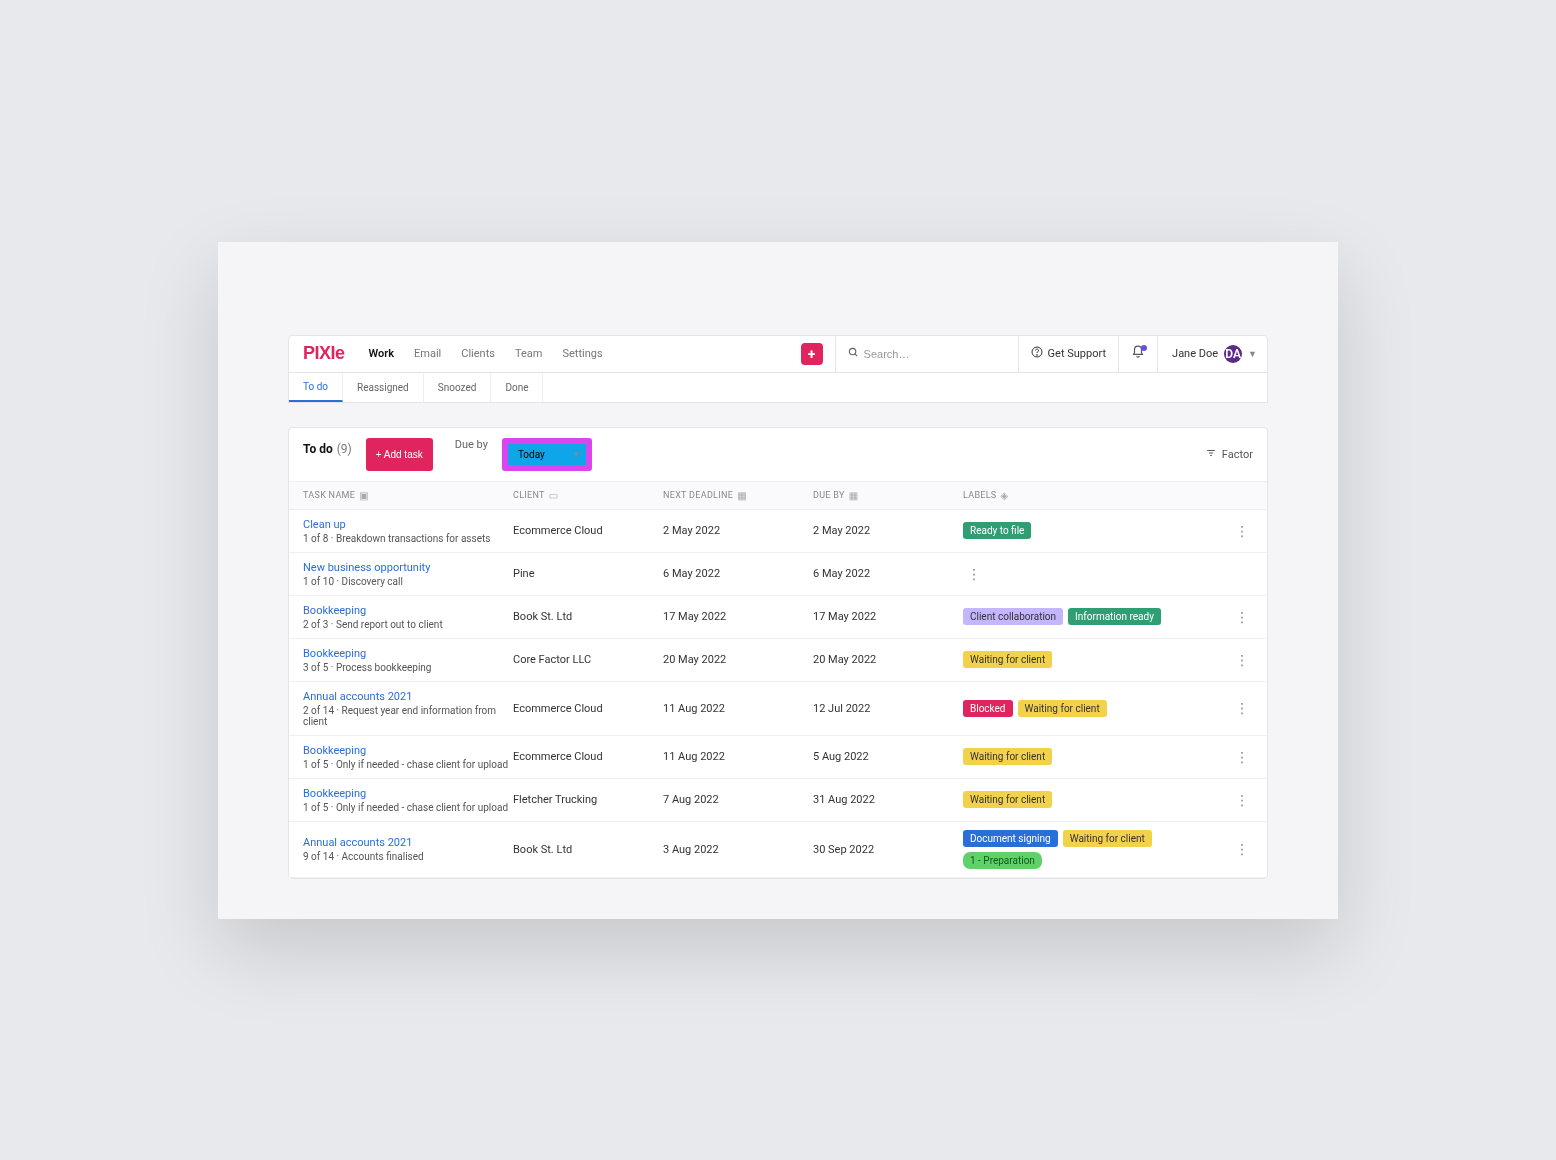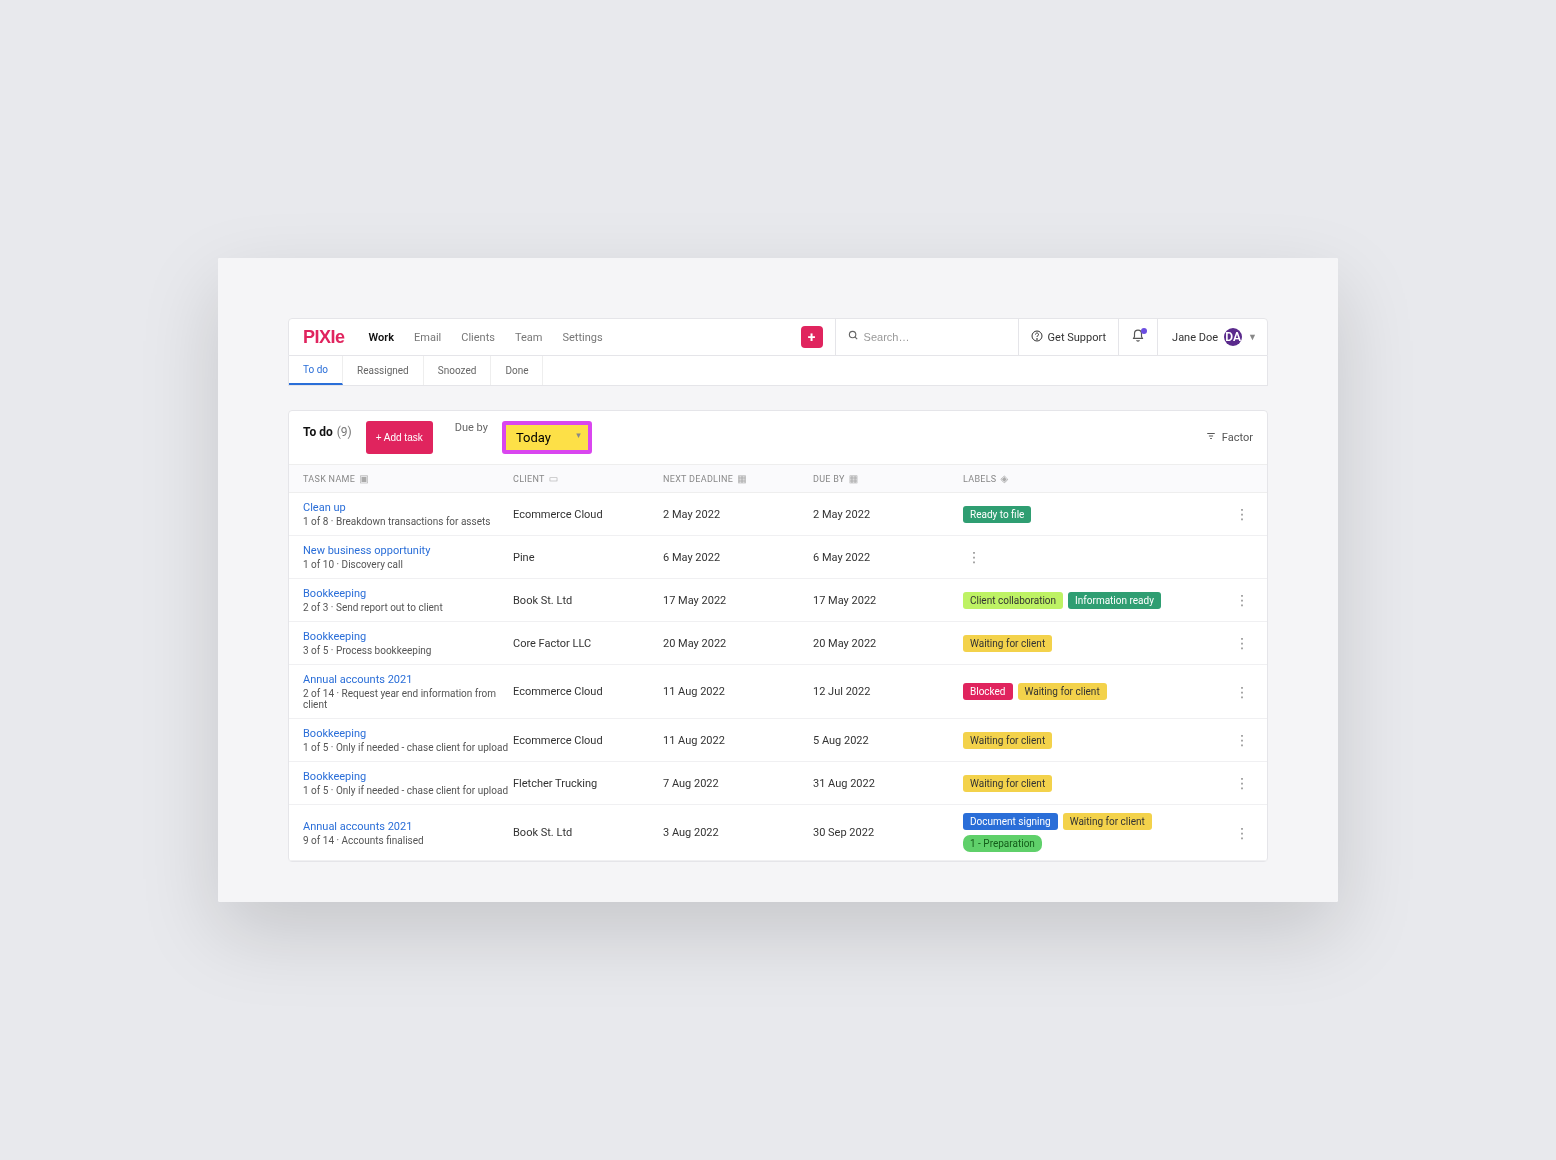--- a/index.html
+++ b/index.html
@@ -14,21 +14,21 @@
   }
   .app-frame {
     width: 1120px;
     background: #fff;
     box-shadow: 0 30px 80px rgba(0,0,0,0.15);
     border-radius: 2px;
     overflow: hidden;
   }
   .app-inner {
     background: #f5f5f7;
-    padding: 60px 70px 40px;
+    padding: 93px 70px 40px;
   }
   .topbar {
     display: flex;
     align-items: center;
     background: #fff;
     border: 1px solid #e5e5e9;
     border-radius: 4px 4px 0 0;
     height: 38px;
   }
   .logo {
@@ -139,23 +139,23 @@
   }
   .section-title { font-size:12px; font-weight:700; color:#111; }
   .section-count { font-weight:400; color:#777; }
   .add-task {
     background:#e0245e;color:#fff;border:none;
     font-size:10px;padding:6px 10px;border-radius:3px;
     cursor:pointer;
   }
   .dueby-label { font-size:11px; color:#666; margin-left:8px;}
   .select {
-    border:4px solid #d946ef;border-radius:3px;
-    font-size:13px;padding:5px 24px 5px 10px;
-    background:#fde047;position:relative;cursor:pointer;
+    border:6px solid #d946ef;border-radius:3px;
+    font-size:10px;padding:5px 24px 5px 10px;
+    background:#0ea5e9;position:relative;cursor:pointer;
     min-width:90px;
   }
   .select::after{content:"▾";position:absolute;right:7px;top:5px;color:#888;font-size:9px;}
   .toolbar-spacer{flex:1;}
   .filter-btn {
     font-size:11px;color:#555;display:flex;align-items:center;gap:5px;
     cursor:pointer;
   }
 
   .thead {
@@ -320,21 +320,21 @@
           </div>
           <div class="trow">
             <div class="col-task">
               <div class="task-name">Bookkeeping</div>
               <div class="task-meta">2 of 3 · Send report out to client</div>
             </div>
             <div class="cell col-client">Book St. Ltd</div>
             <div class="cell col-deadline">17 May 2022</div>
             <div class="cell col-due">17 May 2022</div>
             <div class="col-labels labels">
-              <span class="label" style="background: #bef264; color: rgb(51, 51, 51);">Client collaboration</span>
+              <span class="label" style="background: #c4b5fd; color: rgb(51, 51, 51);">Client collaboration</span>
               <span class="label" style="background: rgb(47, 158, 114); color: rgb(255, 255, 255);">Information ready</span>
             </div>
             <div class="row-menu">⋮</div>
           </div>
           <div class="trow">
             <div class="col-task">
               <div class="task-name">Bookkeeping</div>
               <div class="task-meta">3 of 5 · Process bookkeeping</div>
             </div>
             <div class="cell col-client">Core Factor LLC</div>

